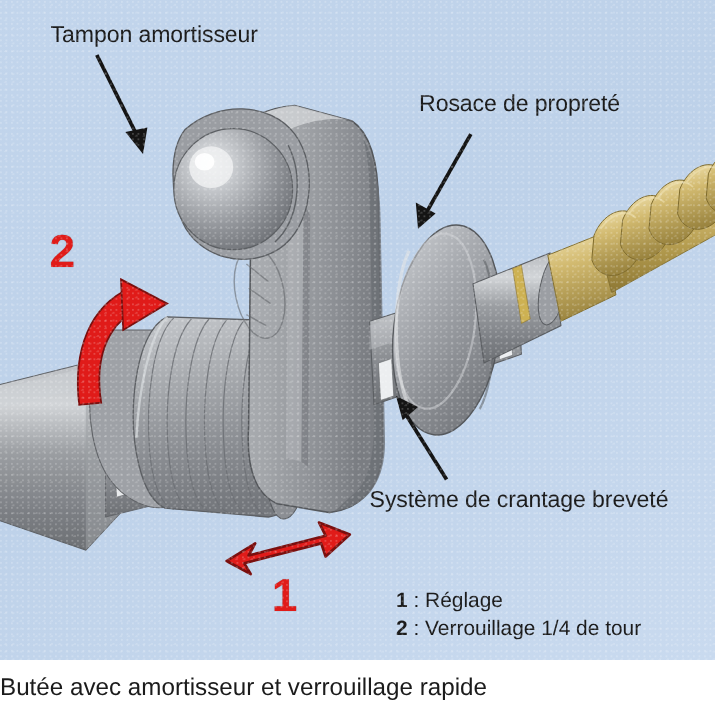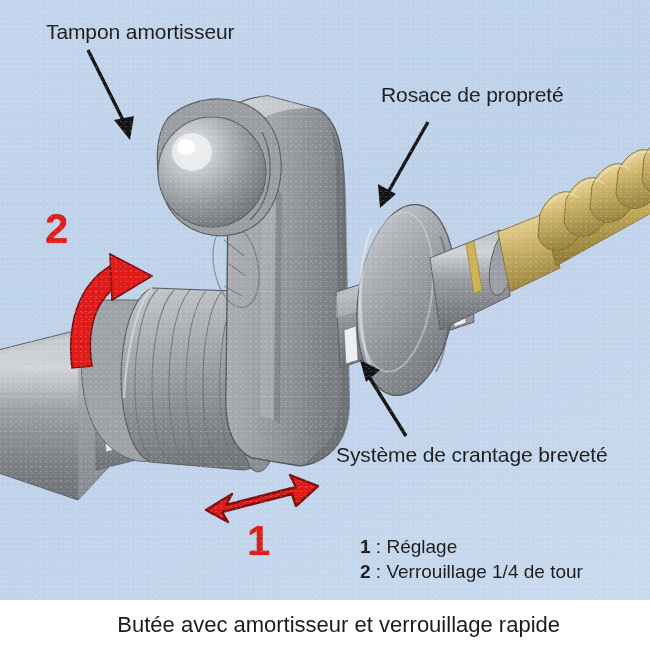--- a/index.html
+++ b/index.html
@@ -76,21 +76,21 @@
 
   #caption-band {
     position: absolute;
     left: 0;
     top: 600px;
     width: 560px;
     height: 50px;
     background: #ffffff;
     display: flex;
     align-items: center;
-    justify-content: flex-end;
+    justify-content: flex-start;
   }
   #caption-text {
     color: #1b1b1b;
     font-size: 22px;
     white-space: nowrap;
   }
 </style>
 </head>
 <body>
 

